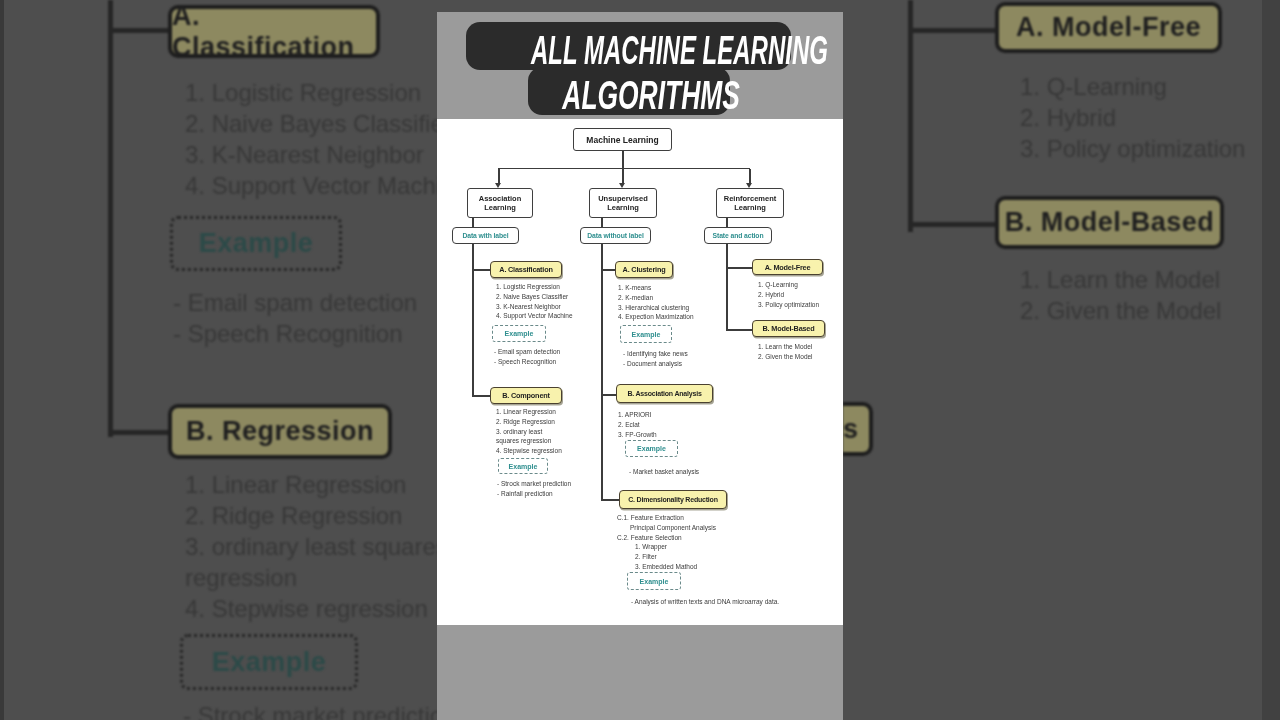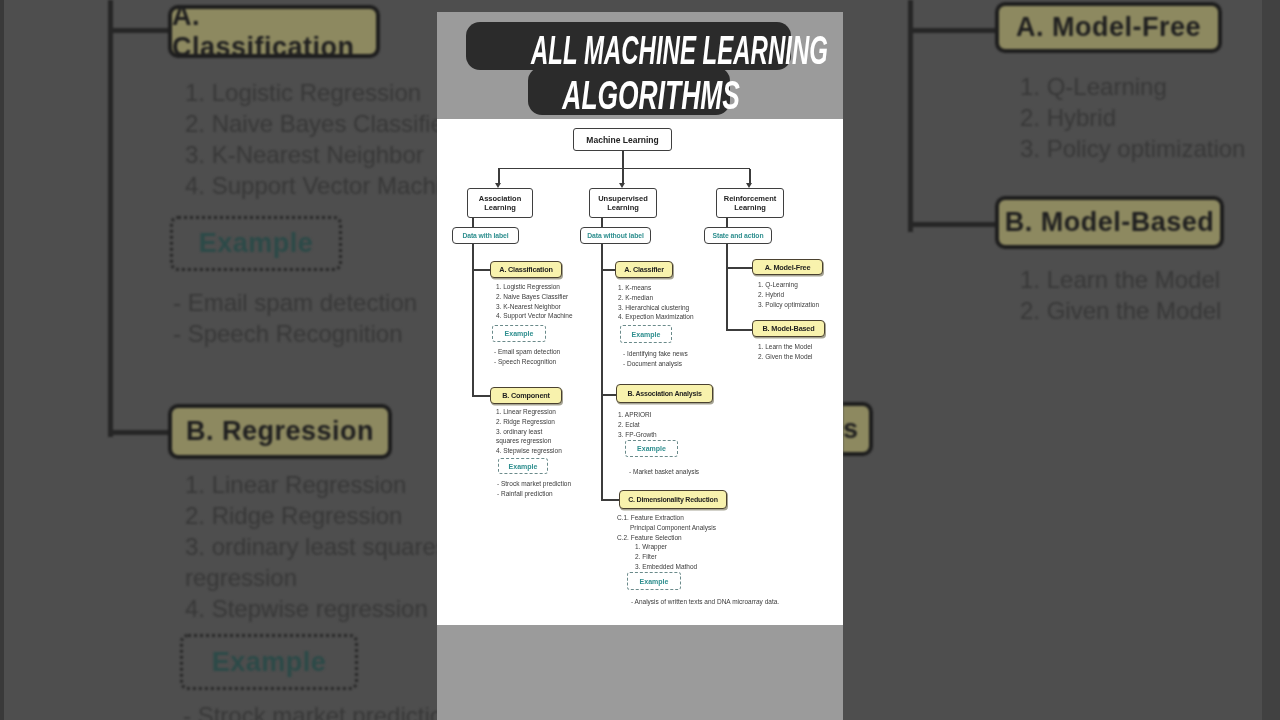--- a/index.html
+++ b/index.html
@@ -233,21 +233,21 @@
       </div>
       <div class="exbox" style="left:61px;top:339px;width:50px;height:16px;">
         <span>Example</span>
       </div>
       <div class="exlist" style="left:60px;top:360px;">
         <div>- Strock market prediction</div>
         <div>- Rainfall prediction</div>
       </div>
 
       <div class="ybox" style="left:178px;top:142px;width:58px;height:17px;">
-        <span>A. Classifier</span>
+        <span>A. Clustering</span>
       </div>
       <div class="plist" style="left:181px;top:164px;">
         <div>1. K-means</div>
         <div>2. K-median</div>
         <div>3. Hierarchical clustering</div>
         <div>4. Expection Maximization</div>
       </div>
       <div class="exbox" style="left:183px;top:206px;width:52px;height:18px;">
         <span>Example</span>
       </div>

